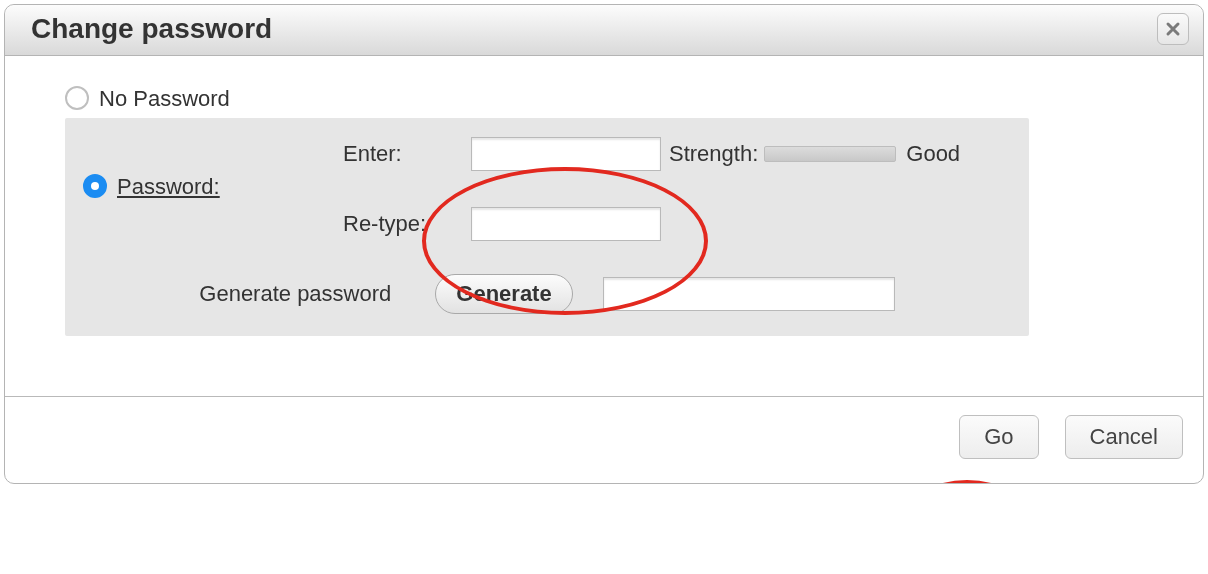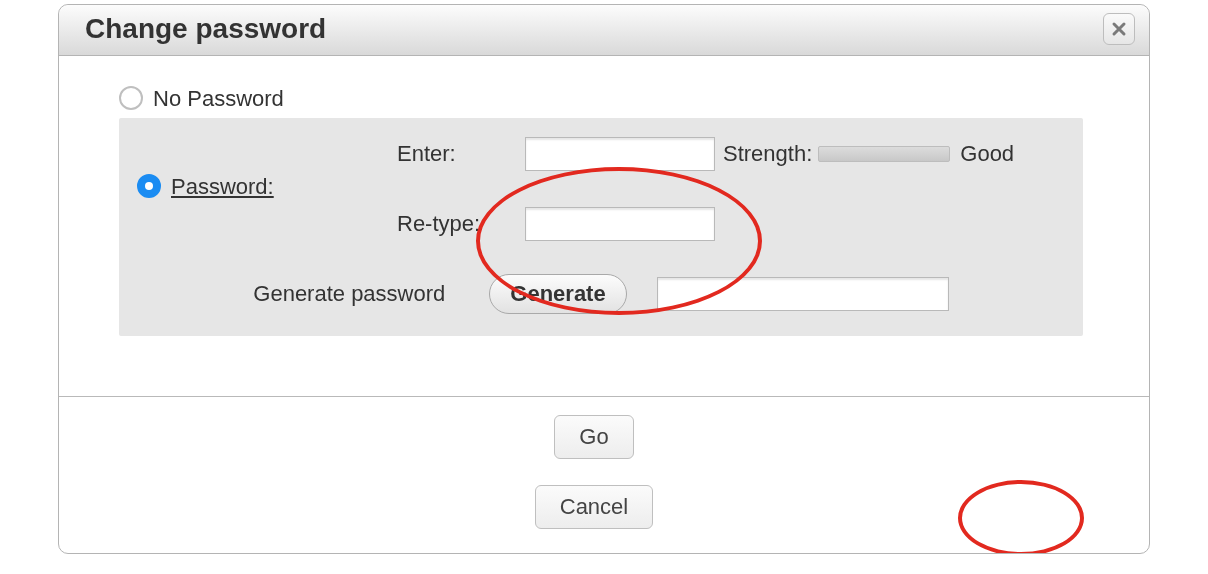--- a/index.html
+++ b/index.html
@@ -4,21 +4,21 @@
 <style>
   html, body {
     margin: 0;
     padding: 0;
     font-family: "Arial", "Helvetica Neue", sans-serif;
     font-size: 22px;
     color: #333;
     background: #fff;
   }
   .dialog {
-    width: 1092px;
+    width: 1200px;
     margin: 4px auto 0 auto;
     border: 1px solid #b4b4b4;
     border-radius: 10px;
     background: #fff;
     box-sizing: border-box;
     overflow: hidden;
     position: relative;
   }
   .titlebar {
     display: flex;
@@ -172,21 +172,20 @@
 
   .footer {
     border-top: 1px solid #b9b9b9;
     margin-top: 20px;
     padding: 18px 20px 24px 0;
     display: flex;
     justify-content: flex-end;
     align-items: center;
     gap: 26px;
     position: relative;
-    flex-direction: column;
   }
   .btn-footer {
     background: linear-gradient(#fbfbfb, #ededed);
     border: 1px solid #bfbfbf;
     border-radius: 6px;
     padding: 8px 24px;
     font-size: 22px;
     cursor: pointer;
     color: #444;
   }

